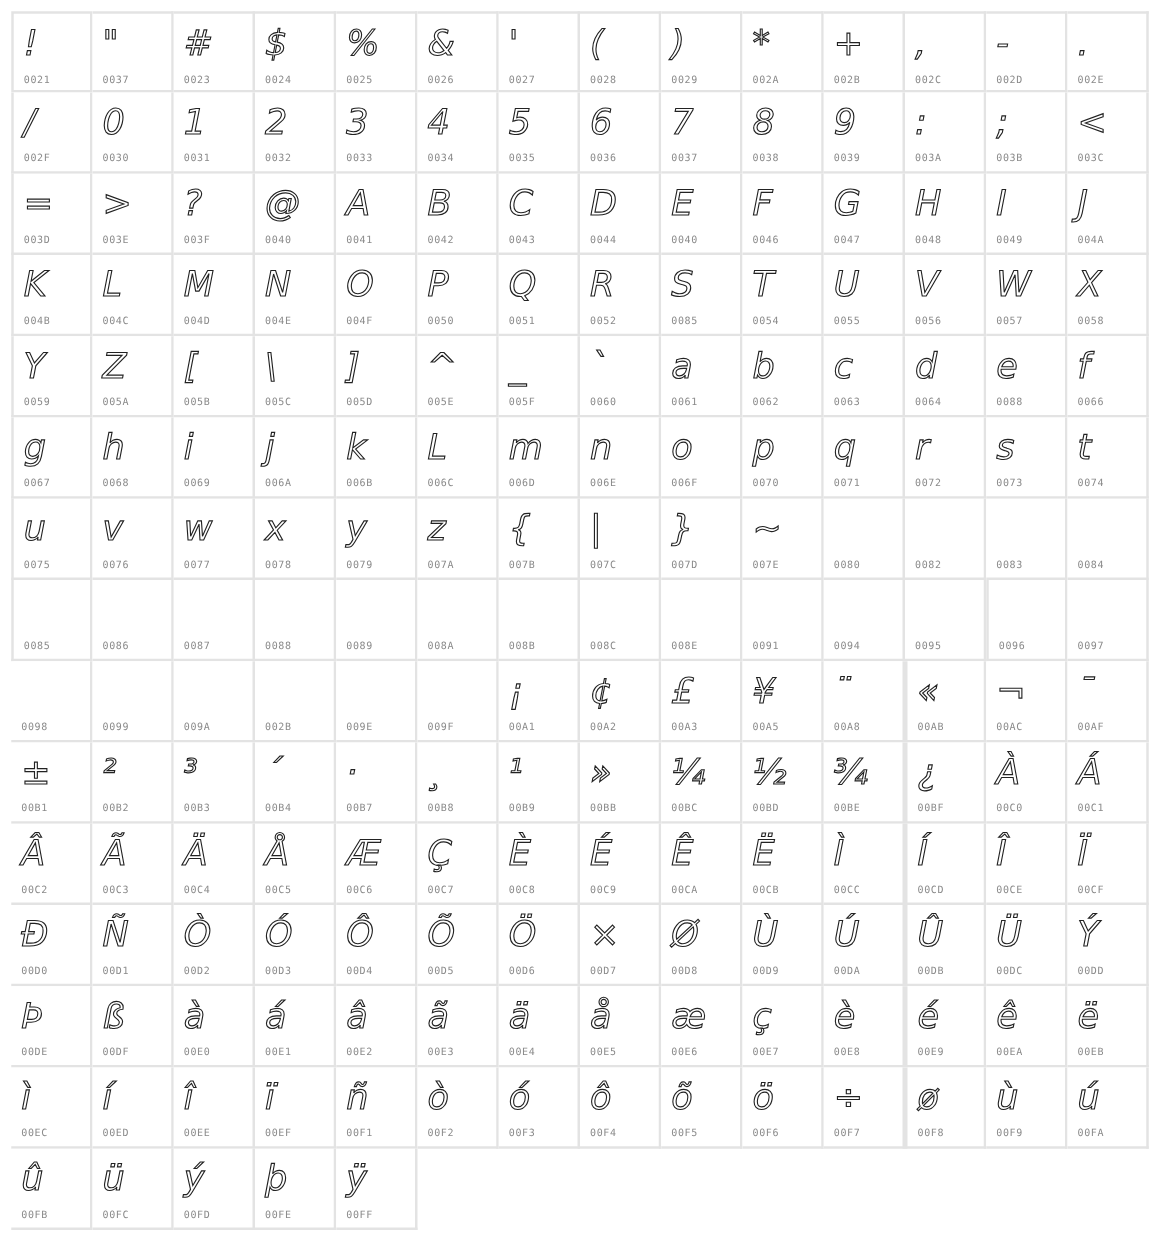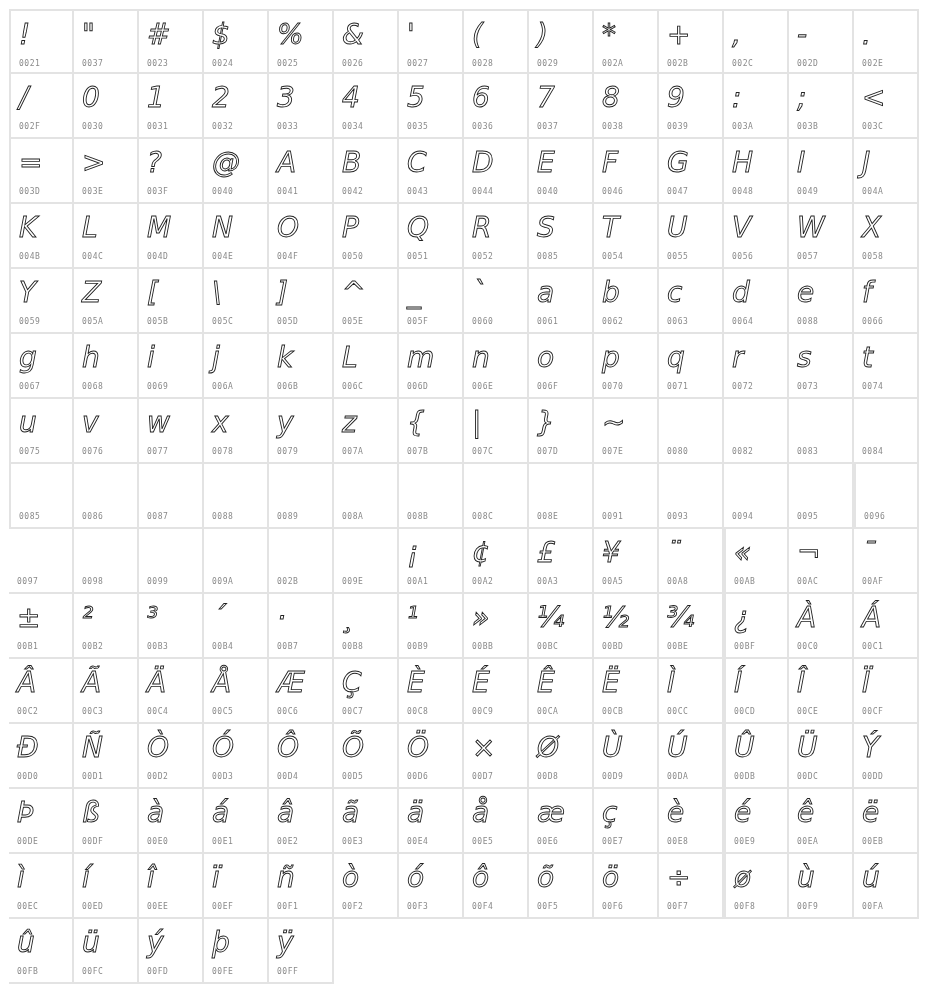--- a/index.html
+++ b/index.html
@@ -465,24 +465,20 @@
     <div class="cell">
       <span class="glyph"></span>
       <span class="code">008E</span>
     </div>
     <div class="cell">
       <span class="glyph"></span>
       <span class="code">0091</span>
     </div>
     <div class="cell">
       <span class="glyph"></span>
-      <span class="code">0093</span>
-    </div>
-    <div class="cell">
-      <span class="glyph"></span>
       <span class="code">0094</span>
     </div>
     <div class="cell">
       <span class="glyph"></span>
       <span class="code">0095</span>
     </div>
     <div class="cell first-col">
       <span class="glyph"></span>
       <span class="code">0096</span>
     </div>
@@ -502,20 +498,24 @@
       <span class="glyph"></span>
       <span class="code">009A</span>
     </div>
     <div class="cell">
       <span class="glyph"></span>
       <span class="code">002B</span>
     </div>
     <div class="cell">
       <span class="glyph"></span>
       <span class="code">009E</span>
+    </div>
+    <div class="cell">
+      <span class="glyph"></span>
+      <span class="code">009F</span>
     </div>
     <div class="cell">
       <span class="glyph">¡</span>
       <span class="code">00A1</span>
     </div>
     <div class="cell">
       <span class="glyph">¢</span>
       <span class="code">00A2</span>
     </div>
     <div class="cell">

